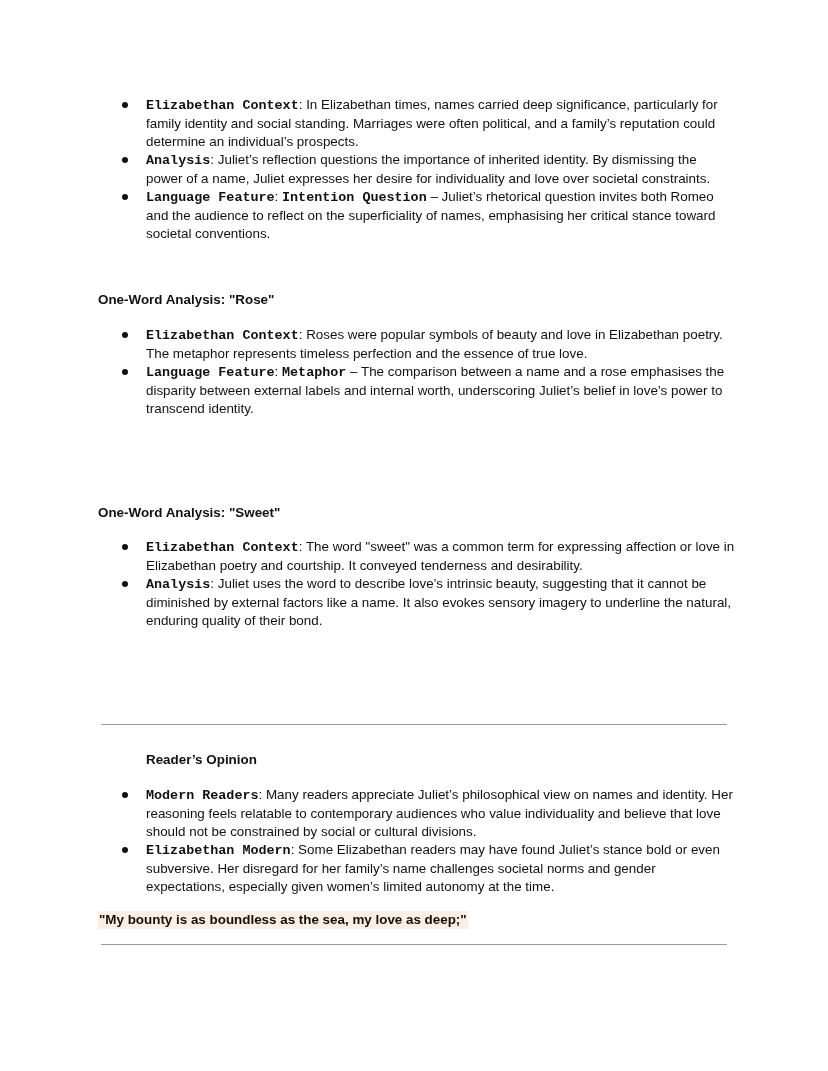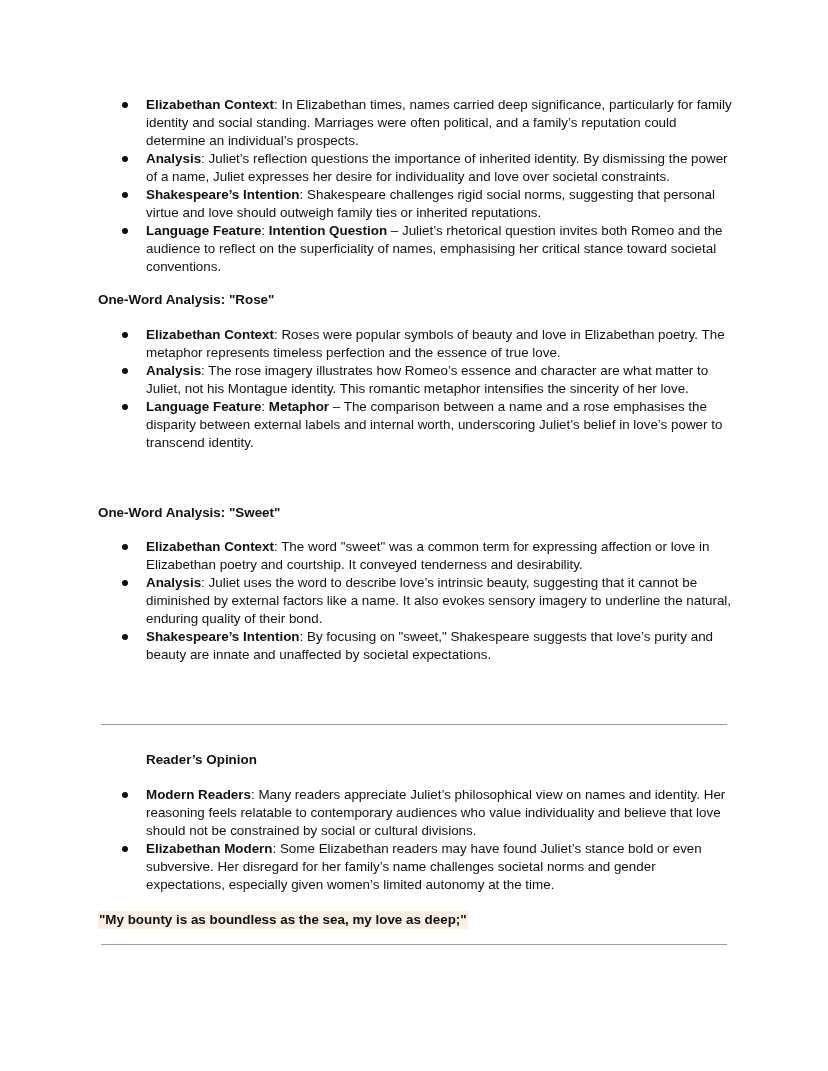--- a/index.html
+++ b/index.html
@@ -9,21 +9,21 @@
     color: #111111;
     font-size: 13.4px;
   }
   .page { position: absolute; left: 0; top: 0; width: 828px; height: 1071px; }
   .list { position: absolute; left: 0; margin: 0; padding: 0; list-style: none; }
   .item { position: relative; padding-left: 146px; width: 590px; line-height: 18px; margin: 0; }
   .bullet {
     position: absolute; left: 122px; top: 6px; width: 6px; height: 6px;
     border-radius: 50%; background: #111;
   }
-  .item b { font-weight: bold; }
+  .item b { font-weight: bold; font-family: Liberation Mono, monospace; }
   .heading {
     position: absolute; left: 98px; font-weight: bold; font-size: 13.4px; margin: 0;
     line-height: 18px;
   }
   .rule {
     position: absolute; left: 101px; width: 626px; height: 0;
     border-top: 1.6px solid #9a9a9a;
   }
   .quote {
     position: absolute; left: 98px; top: 911px; font-weight: bold; font-size: 13.4px;
@@ -39,57 +39,45 @@
     <li class="item">
       <span class="bullet"></span>
       <b>Elizabethan Context</b><span>: </span><span>In Elizabethan times, names carried deep significance, particularly for family identity and social standing. Marriages were often political, and a family’s reputation could determine an individual’s prospects.</span>
     </li>
     <li class="item">
       <span class="bullet"></span>
       <b>Analysis</b><span>: </span><span>Juliet’s reflection questions the importance of inherited identity. By dismissing the power of a name, Juliet expresses her desire for individuality and love over societal constraints.</span>
     </li>
     <li class="item">
       <span class="bullet"></span>
-      <b>Shakespeare’s Intention</b><span>: </span><span>Shakespeare challenges rigid social norms, suggesting that personal virtue and love should outweigh family ties or inherited reputations.</span>
-    </li>
-    <li class="item">
-      <span class="bullet"></span>
       <b>Language Feature</b><span>: </span><b>Intention Question</b><span> – Juliet’s rhetorical question invites both Romeo and the audience to reflect on the superficiality of names, emphasising her critical stance toward societal conventions.</span>
     </li>
   </ul>
 
   <h3 class="heading" style="top:291px;">One-Word Analysis: "Rose"</h3>
   <ul class="list" style="top:326px;">
     <li class="item">
       <span class="bullet"></span>
       <b>Elizabethan Context</b><span>: </span><span>Roses were popular symbols of beauty and love in Elizabethan poetry. The metaphor represents timeless perfection and the essence of true love.</span>
-    </li>
-    <li class="item">
-      <span class="bullet"></span>
-      <b>Analysis</b><span>: </span><span>The rose imagery illustrates how Romeo’s essence and character are what matter to Juliet, not his Montague identity. This romantic metaphor intensifies the sincerity of her love.</span>
     </li>
     <li class="item">
       <span class="bullet"></span>
       <b>Language Feature</b><span>: </span><b>Metaphor</b><span> – The comparison between a name and a rose emphasises the disparity between external labels and internal worth, underscoring Juliet’s belief in love’s power to transcend identity.</span>
     </li>
   </ul>
 
   <h3 class="heading" style="top:504px;">One-Word Analysis: "Sweet"</h3>
   <ul class="list" style="top:538px;">
     <li class="item">
       <span class="bullet"></span>
       <b>Elizabethan Context</b><span>: </span><span>The word "sweet" was a common term for expressing affection or love in Elizabethan poetry and courtship. It conveyed tenderness and desirability.</span>
     </li>
     <li class="item">
       <span class="bullet"></span>
       <b>Analysis</b><span>: </span><span>Juliet uses the word to describe love’s intrinsic beauty, suggesting that it cannot be diminished by external factors like a name. It also evokes sensory imagery to underline the natural, enduring quality of their bond.</span>
-    </li>
-    <li class="item">
-      <span class="bullet"></span>
-      <b>Shakespeare’s Intention</b><span>: </span><span>By focusing on "sweet," Shakespeare suggests that love’s purity and beauty are innate and unaffected by societal expectations.</span>
     </li>
   </ul>
 
   <div class="rule" style="top:724px;"></div>
 
   <h3 class="heading" style="top:751px;margin-left:48px;">Reader’s Opinion</h3>
   <ul class="list" style="top:786px;">
     <li class="item">
       <span class="bullet"></span>
       <b>Modern Readers</b><span>: </span><span>Many readers appreciate Juliet’s philosophical view on names and identity. Her reasoning feels relatable to contemporary audiences who value individuality and believe that love should not be constrained by social or cultural divisions.</span>

